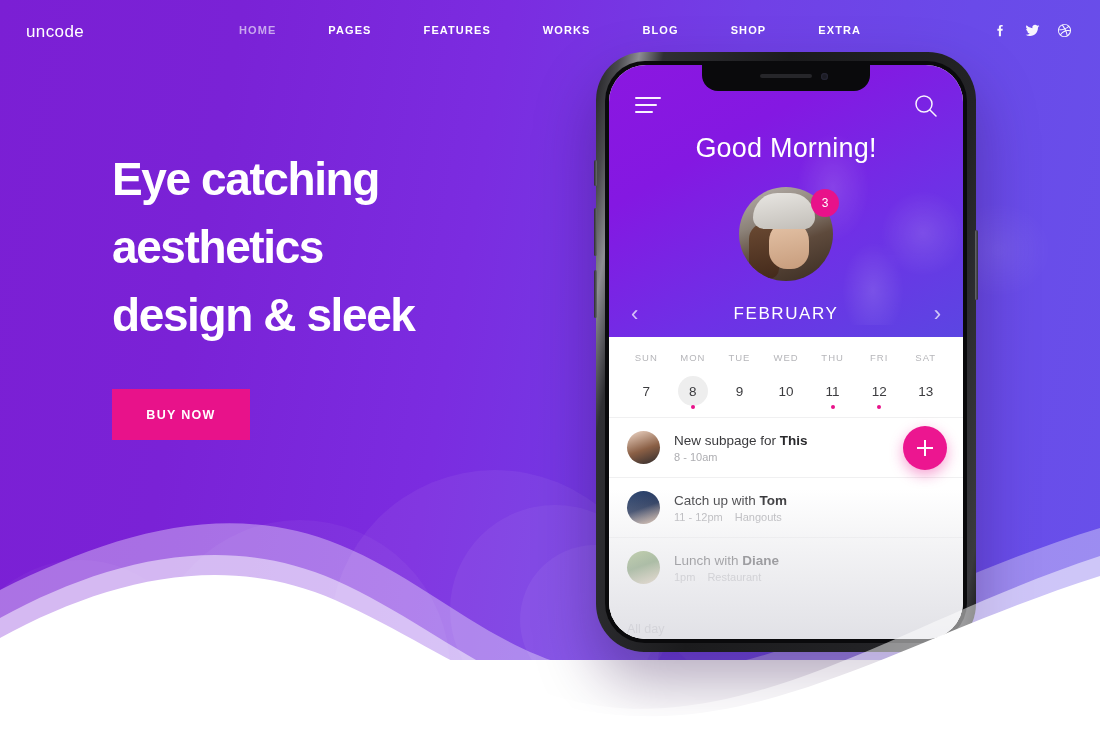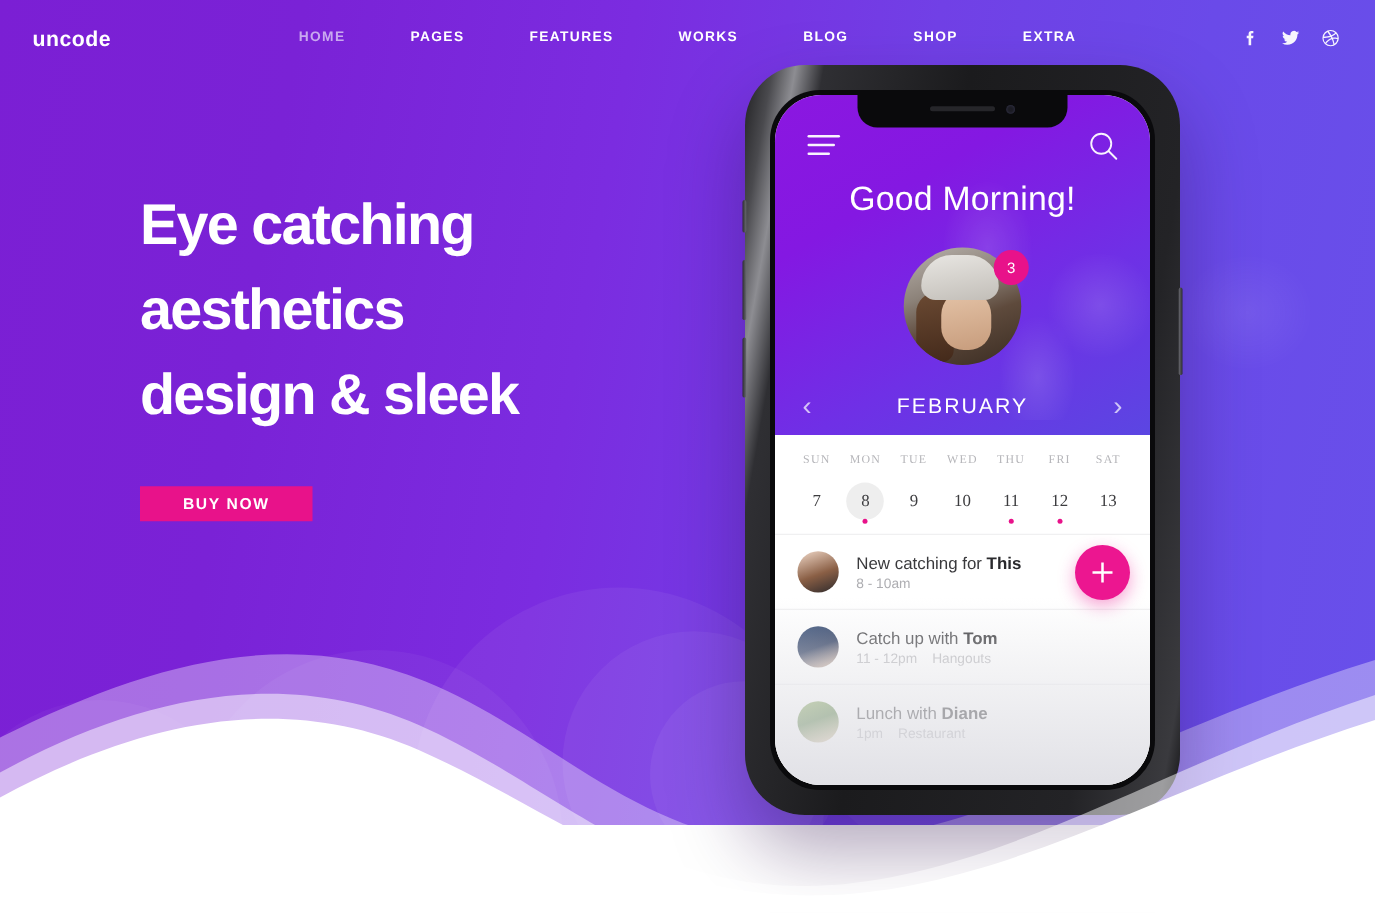--- a/index.html
+++ b/index.html
@@ -35,21 +35,21 @@
   }
   .wave-svg{ position:absolute; left:0; bottom:0; width:1100px; height:260px; display:block; }
 
   
   .header{
     position:absolute; left:0; top:0; width:1100px; height:64px;
     display:flex; align-items:center; z-index:40;
   }
   .logo{
     position:absolute; left:26px; top:22px;
-    color:#fff; font-size:17px; font-weight:700; letter-spacing:.4px;
+    color:#fff; font-size:17px; font-weight:400; letter-spacing:.4px;
   }
   .nav{
     position:absolute; left:0; right:0; top:24px;
     display:flex; justify-content:center; gap:14px;
   }
   .nav-item{
     color:#ffffff; font-size:11px; font-weight:700; letter-spacing:1.1px;
     padding:0 19px; cursor:pointer; text-transform:uppercase;
     white-space:nowrap;
   }
@@ -64,33 +64,33 @@
     letter-spacing:-1.4px;
   }
   .headline .ln{ display:block; }
   .subtitle{
     margin-top:24px; color:#f3e9fd; font-size:15.5px; line-height:24px;
     max-width:420px; letter-spacing:.1px;
   }
   .btn-row{ margin-top:40px; display:flex; gap:16px; }
   .btn{
     display:flex; align-items:center; justify-content:center;
-    height:28px; font-size:12.5px; font-weight:700; letter-spacing:1.3px;
+    height:51px; font-size:12.5px; font-weight:700; letter-spacing:1.3px;
     cursor:pointer; text-transform:uppercase;text-align:center;
   }
   .btn-primary{ width:138px; background:#e8128a; color:#fff; }
   .btn-secondary{ width:134px; background:#fff; color:#2b2b2b; }
 
   
   .phone-wrap{ position:absolute; left:596px; top:52px; z-index:25; }
   .phone{
-    position:relative; width:348px; height:600px;
+    position:relative; width:380px; height:600px;
     border-radius:48px;
     background:linear-gradient(100deg,#1d1d1f 0%,#4a4a4e 5%,#8d8d92 9%,#2f2f33 14%,#1b1b1d 40%,#232326 80%,#3a3a3e 96%,#121214 100%);
-    padding:20px;
+    padding:9px;
     box-shadow:0 30px 60px rgba(40,10,70,.35);
   }
   .phone-inner{
     position:relative; width:100%; height:100%;
     border-radius:40px; background:#0a0a0c; padding:4px; overflow:hidden;
   }
   .screen{
     position:relative; width:100%; height:100%;
     border-radius:37px; overflow:hidden; background:#fff;
   }
@@ -183,21 +183,21 @@
     position:absolute; color:#fff; opacity:.7; font-size:22px; cursor:pointer;
     font-weight:300; line-height:1;
   }
   .chev-l{ left:22px; }
   .chev-r{ right:22px; }
 
   
   .cal{
     background:#fff; padding:15px 14px 11px;
   }
-  .cal-row{ display:flex;font-family:Liberation Serif, serif; }
+  .cal-row{ display:flex; }
   .cal-cell{ flex:1; text-align:center; }
   .cal-dow{
     font-size:9.5px; color:#b6b6ba; letter-spacing:1px; font-weight:400;
   }
   .cal-day{
     margin-top:13px; position:relative; height:30px;
     display:flex; align-items:center; justify-content:center;
     font-size:13.5px; color:#3c3c3f; cursor:pointer;
   }
   .cal-day .num{ position:relative; z-index:2; }
@@ -422,21 +422,21 @@
                   </div>
                 </div>
             </div>
           </div>
 
           <div class="events">
 
             <div class="event">
               <div class="ev-av a1"></div>
               <div class="ev-body">
-                <div class="ev-title"><span>New catching for </span><b>This</b></div>
+                <div class="ev-title"><span>New subpage for </span><b>This</b></div>
                 <div class="ev-meta"><span>8 - 10am</span></div>
               </div>
               <div class="fab"></div>
             </div>
 
             <div class="event">
               <div class="ev-av a2"></div>
               <div class="ev-body">
                 <div class="ev-title"><span>Catch up with </span><b>Tom</b></div>
                 <div class="ev-meta"><span>11 - 12pm</span><span class="place">Hangouts</span></div>

